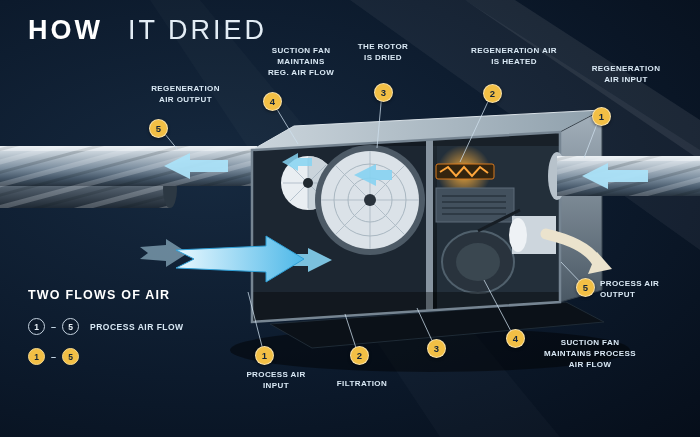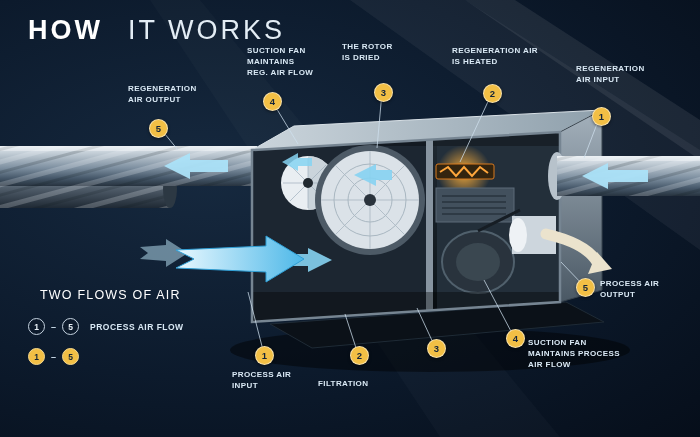--- a/index.html
+++ b/index.html
@@ -8,21 +8,21 @@
     background:radial-gradient(ellipse at 30% 40%, #16293f 0%, #0c1a2c 55%, #060e1a 100%);
     font-family:"Liberation Sans",sans-serif;
   }
   .stage svg{position:absolute;left:0;top:0;z-index:1;}
 
   .howit{position:absolute;left:28px;top:15px;z-index:5;font-size:27px;color:#fff;letter-spacing:3px;white-space:nowrap;}
   .howit .t1{font-weight:800;margin-right:25px;}
   .howit .t2{font-weight:300;color:#e3edf5;}
 
   .co{position:absolute;z-index:5;font-weight:700;font-size:8px;line-height:1.35;color:#d9e8f4;
-      letter-spacing:.4px;text-align:left;white-space:pre-line;text-transform:uppercase;}
+      letter-spacing:.4px;text-align:center;white-space:pre-line;text-transform:uppercase;}
   .co-r5{left:128px;top:84px;width:115px;}
   .co-r4{left:247px;top:46px;width:108px;}
   .co-r3{left:342px;top:42px;width:82px;}
   .co-r2{left:452px;top:46px;width:124px;}
   .co-r1{left:576px;top:64px;width:100px;}
   .co-p1{left:232px;top:370px;width:88px;}
   .co-p2{left:318px;top:379px;width:88px;}
   .co-p3{left:418px;top:376px;width:150px;}
   .co-p4{left:528px;top:338px;width:124px;}
   .co-p5{left:600px;top:279px;width:90px;text-align:left;}
@@ -30,21 +30,21 @@
   .badge{position:absolute;z-index:6;width:17px;height:17px;border-radius:50%;
          display:flex;align-items:center;justify-content:center;
          font-weight:700;font-size:9.5px;
          background:#f2bf45;color:#13243a;border:1px solid rgba(255,255,255,.55);
          box-shadow:0 1px 3px rgba(0,0,0,.5);}
   .b-r5{left:149px;top:119px;} .b-r4{left:263px;top:92px;} .b-r3{left:374px;top:83px;}
   .b-r2{left:483px;top:84px;}  .b-r1{left:592px;top:107px;}
   .b-p1{left:255px;top:346px;} .b-p2{left:350px;top:346px;} .b-p3{left:427px;top:339px;}
   .b-p4{left:506px;top:329px;} .b-p5{left:576px;top:278px;}
 
-  .legend-title{position:absolute;z-index:5;left:40px;top:288px;font-weight:400;font-size:12.5px;
+  .legend-title{position:absolute;z-index:5;left:28px;top:288px;font-weight:700;font-size:12.5px;
                 color:#fff;letter-spacing:1.2px;}
   .legend-row{position:absolute;z-index:5;left:28px;display:flex;align-items:center;gap:5px;}
   .lr1{top:318px;} .lr2{top:348px;}
   .lbadge{width:15px;height:15px;border-radius:50%;display:flex;align-items:center;justify-content:center;
           font-weight:700;font-size:8.5px;box-sizing:content-box;}
   .lbadge.outline{background:rgba(12,24,40,.5);border:1.5px solid #c6d4e1;color:#e8f0f7;}
   .lbadge.goldb{background:#f2bf45;border:1.5px solid #f7d98c;color:#122337;}
   .ldash{color:#cfe0ee;font-weight:700;font-size:9px;margin:0 1px;}
   .llabel{font-weight:700;font-size:8.5px;color:#d9e8f4;letter-spacing:.5px;margin-left:6px;text-align:center;}
 
@@ -201,21 +201,21 @@
       <line x1="600" y1="116" x2="584" y2="158"></line>
       <line x1="264" y1="354" x2="248" y2="292"></line>
       <line x1="358" y1="354" x2="345" y2="314"></line>
       <line x1="435" y1="347" x2="417" y2="308"></line>
       <line x1="514" y1="337" x2="484" y2="280"></line>
       <line x1="584" y1="286" x2="561" y2="262"></line>
     </g>
   </svg>
 
   <div class="howit">
-    <span class="t1">HOW</span><span class="t2">IT WORKS</span>
+    <span class="t1">HOW</span><span class="t2">IT DRIED</span>
   </div>
 
   <div class="co co-r5">REGENERATION
 AIR OUTPUT</div>
   <div class="co co-r4">SUCTION FAN
 MAINTAINS
 REG. AIR FLOW</div>
   <div class="co co-r3">THE ROTOR
 IS DRIED</div>
   <div class="co co-r2">REGENERATION AIR

